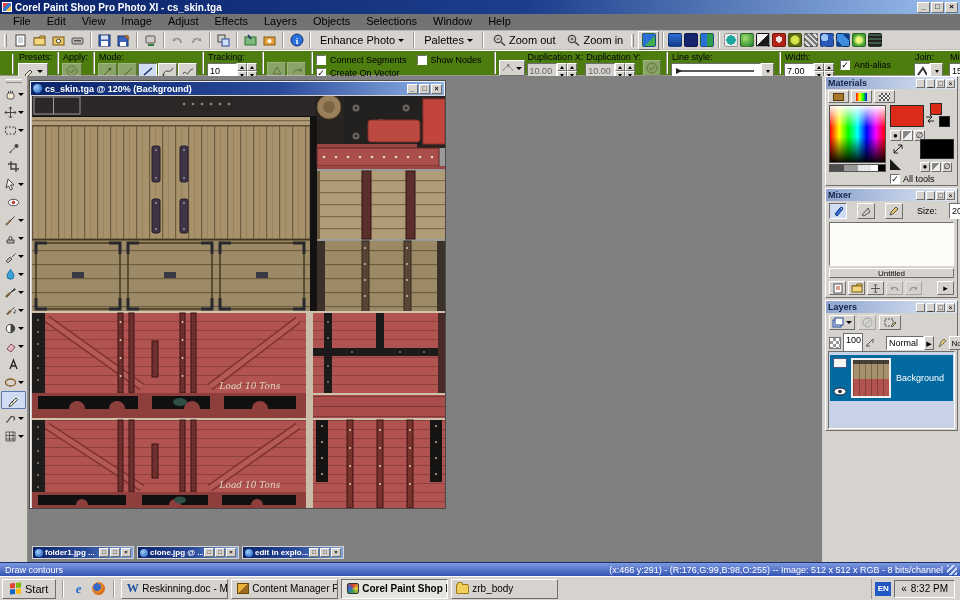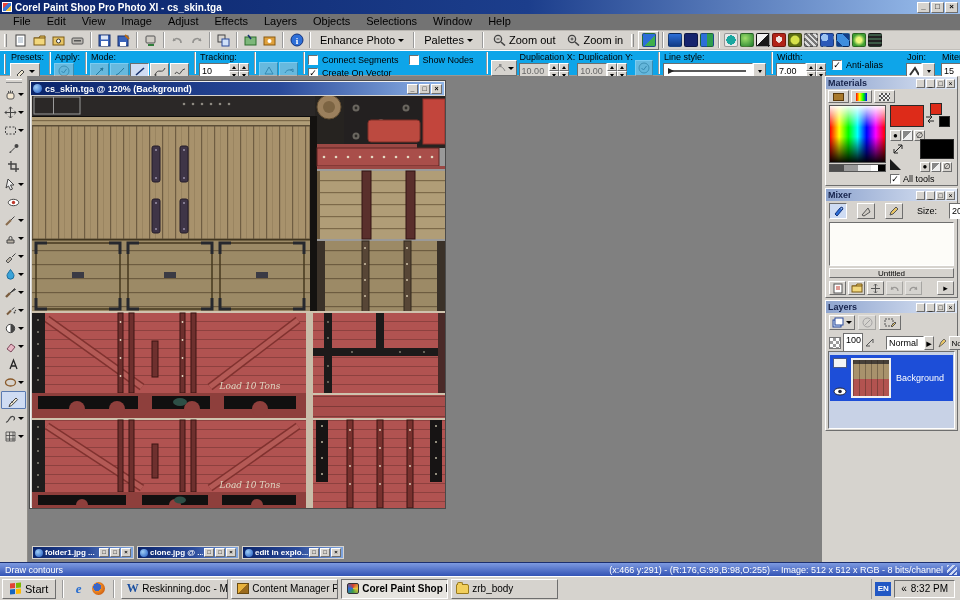--- a/index.html
+++ b/index.html
@@ -13,21 +13,21 @@
 #titlebar{left:0;top:0;width:960px;height:14px;background:linear-gradient(90deg,#0a246a,#1c3e8c 55%,#9cc0ee);color:#fff;display:flex;align-items:center;padding:0 2px}
 #titlebar .ttxt{font-size:10px;font-weight:bold;margin-left:3px;white-space:nowrap}
 .appico{width:10px;height:10px;background:linear-gradient(135deg,#e8453c 33%,#3a77d6 33% 66%,#f5c33b 66%);border:1px solid #fff}
 .winbtns{margin-left:auto;display:flex;gap:1px}
 .wb{width:13px;height:11px;background:#d6d3ce;border:1px solid;border-color:#fff #6e6e6e #6e6e6e #fff;font-size:8px;line-height:8px;text-align:center;color:#000;font-weight:bold}
 
 #menubar{left:0;top:14px;width:960px;height:17px;display:flex;align-items:flex-start;padding-left:5px;background:#737373;border-bottom:1px solid #b9b6b1}
 .mi{padding:1px 8px;font-size:11px}
 
 #tb1{left:0;top:31px;width:960px;height:19px;display:flex;align-items:center;background:#d6d3ce;border-bottom:1px solid #c2bfba;padding-left:2px}
-#tb2{left:0;top:50px;width:960px;height:26px;display:flex;align-items:flex-start;background:#0ea5e9;border-top:1px solid #fff;border-bottom:1px solid #9a9792;padding:1px 0 0 2px}
+#tb2{left:0;top:50px;width:960px;height:26px;display:flex;align-items:flex-start;background:#4d7c0f;border-top:1px solid #fff;border-bottom:1px solid #9a9792;padding:1px 0 0 10px}
 .grip{width:3px;height:13px;border-left:1px solid #fff;border-right:1px solid #8a8a8a;margin:0 4px 0 2px}
 .vsep{width:2px;height:16px;border-left:1px solid #9a9a9a;border-right:1px solid #fff;margin:0 3px}
 .tbico{width:19px;height:17px;display:flex;align-items:center;justify-content:center}
 .tbtxt{display:flex;align-items:center;gap:3px;padding:1px 6px;font-size:11px;white-space:nowrap}
 .dd{width:0;height:0;border-left:3px solid transparent;border-right:3px solid transparent;border-top:3px solid #000;display:inline-block}
 .ci{width:14px;height:14px;border-radius:2px;margin:0 1px;border:1px solid rgba(0,0,0,.35)}
 .e1{background:linear-gradient(135deg,#2d6fd8 55%,#3fae4c 55%)}.e2{background:linear-gradient(180deg,#2d6fd8,#123c86)}
 .e3{background:#16246e}.e4{background:linear-gradient(90deg,#2d6fd8 50%,#2f9e4f 50%)}
 .e5{background:radial-gradient(circle at 50% 50%,#19a7a0 55%,#e8e8e8 56%)}.e6{background:radial-gradient(circle at 35% 35%,#9fe06c,#1f7e2c)}
 .e7{background:linear-gradient(135deg,#f2f2f2 50%,#1a1a1a 50%)}.e8{background:radial-gradient(circle at 50% 45%,#f0e6e2 35%,#b22418 36%)}
@@ -87,21 +87,21 @@
 .mtab{width:21px;height:13px;background:#d6d3ce;border:1px solid;border-color:#fff #6e6e6e #6e6e6e #fff;display:flex;align-items:center;justify-content:center}
 .sw{border:1px solid #2a2a2a}
 .stylebtn{width:11px;height:11px;background:#d6d3ce;border:1px solid;border-color:#fff #6e6e6e #6e6e6e #fff;display:flex;align-items:center;justify-content:center;font-size:8px;line-height:8px}
 
 #mixcanvas{position:absolute;left:3px;top:33px;width:125px;height:44px;background:#fdfcf8;border:1px solid;border-color:#6e6e6e #fff #fff #6e6e6e}
 #mixname{position:absolute;left:3px;top:79px;width:125px;height:10px;background:#d6d3ce;border:1px solid;border-color:#fff #6e6e6e #6e6e6e #fff;text-align:center;font-size:8px;line-height:9px}
 .mtool{width:18px;height:16px}
 .mbot{width:17px;height:14px;font-size:9px}
 
 #laylist{position:absolute;left:2px;top:50px;width:127px;height:78px;background:#c8d2e6;border:1px solid;border-color:#6e6e6e #fff #fff #6e6e6e;overflow:hidden}
-.layrow{position:absolute;left:1px;top:3px;width:123px;height:46px;background:#1d4ed8;display:flex;align-items:center}
+.layrow{position:absolute;left:1px;top:3px;width:123px;height:46px;background:#0369a1;display:flex;align-items:center}
 .eyebox{position:absolute;left:3px;top:3px;width:14px;height:10px;background:#f4f4f4;border:1px solid #4a5a88}
 .eyeglyph{position:absolute;left:3px;top:32px}
 .thumb{position:absolute;left:21px;top:3px;width:40px;height:40px;border:2px solid #f0f0f0;
  background-image:repeating-linear-gradient(90deg,rgba(40,30,20,.35) 0 1px,transparent 1px 6px),
  linear-gradient(180deg,#463f38 0 10%,#a8926c 10% 52%,#b25350 52% 100%)}
 .layname{position:absolute;left:66px;top:18px;color:#fff;font-size:9px}
 .lcbtn{height:15px}
 
 #statusbar{left:0;top:562px;width:960px;height:14px;background:linear-gradient(180deg,#7d9ae0,#3353b5);display:flex;align-items:center;color:#fff;font-size:9px;padding:0 3px;border-top:1px solid #1c2f6e}
 #statusbar .sleft{padding-left:2px}

